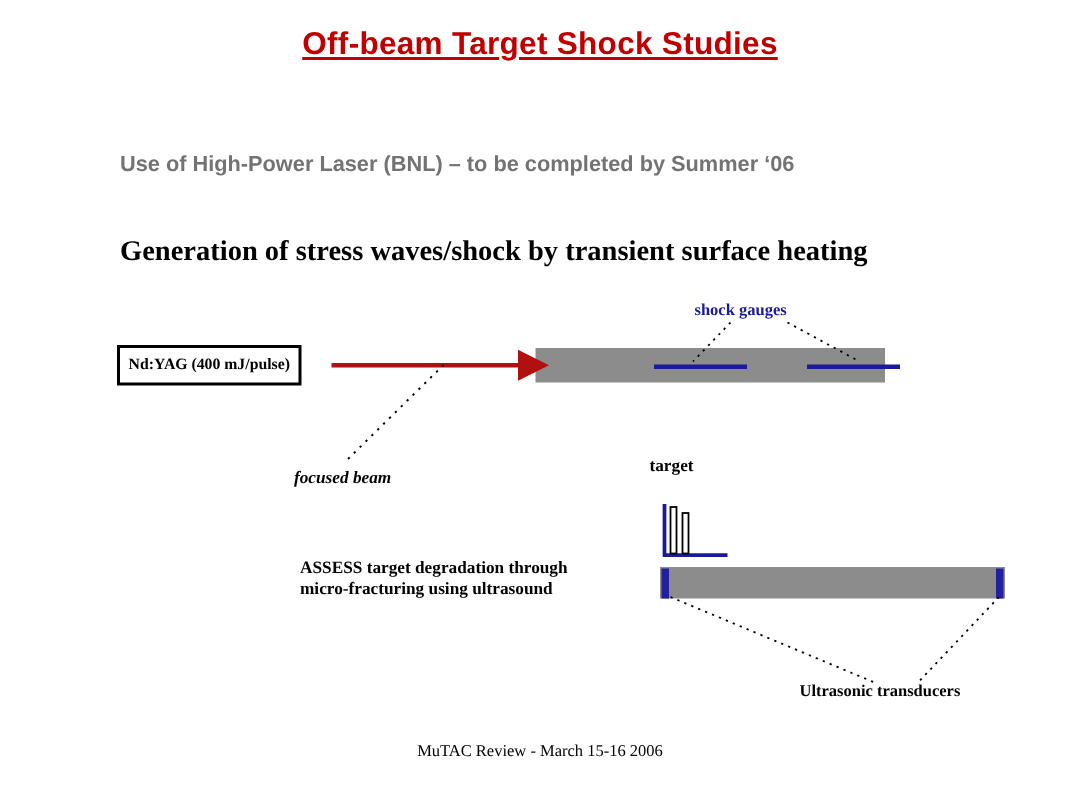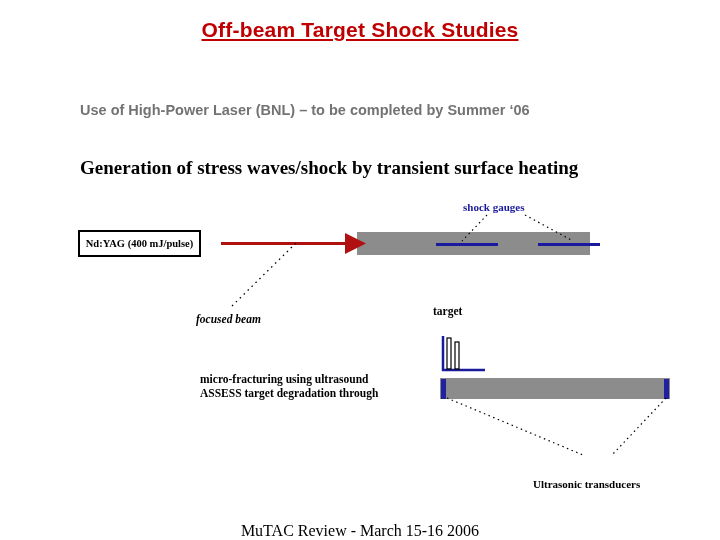--- a/index.html
+++ b/index.html
@@ -139,21 +139,20 @@
   #label-focused-beam {
     left: 196px;
     top: 313px;
     font-size: 11.5px;
     font-style: italic;
   }
   #label-ultrasonic {
     left: 533px;
     top: 455px;
     font-size: 11px;
-    margin-top: 23px;
   }
   #label-assess {
     position: absolute;
     left: 200px;
     top: 372px;
     font-family: "Liberation Serif", serif;
     font-weight: bold;
     font-size: 11.5px;
     color: #000000;
     line-height: 14px;
@@ -161,24 +160,23 @@
   }
 
   
   .footer {
     position: absolute;
     left: 0;
     top: 495px;
     width: 720px;
     text-align: center;
     font-family: "Liberation Serif", serif;
-    font-size: 16px;
-    color: #000000;
-    white-space: nowrap;
-    margin-top: 27px;
+    font-size: 11px;
+    color: #000000;
+    white-space: nowrap;
   }
 
   
   #vector-layer {
     position: absolute;
     left: 0;
     top: 0;
     width: 720px;
     height: 540px;
     pointer-events: none;
@@ -237,19 +235,19 @@
 
   <div class="fig-label" id="label-strain-gauges">shock gauges</div>
 
   <div class="fig-label" id="label-target">target</div>
 
   <div class="fig-label" id="label-focused-beam">focused beam</div>
 
   <div class="fig-label" id="label-ultrasonic">Ultrasonic transducers</div>
 
   <div id="label-assess">
+    <div>ASSESS target degradation through</div>
     <div>micro-fracturing using ultrasound</div>
-    <div>ASSESS target degradation through</div>
   </div>
 
   <div class="footer">MuTAC Review - March 15-16 2006</div>
 
 </div>
 
 </body></html>

